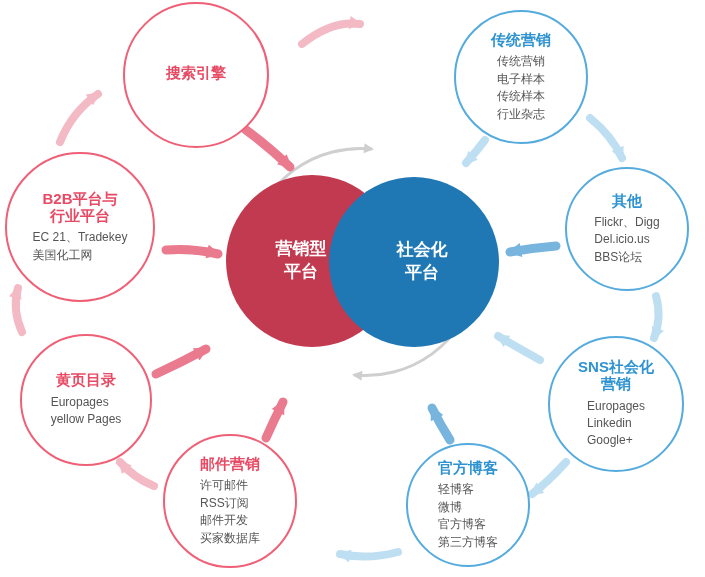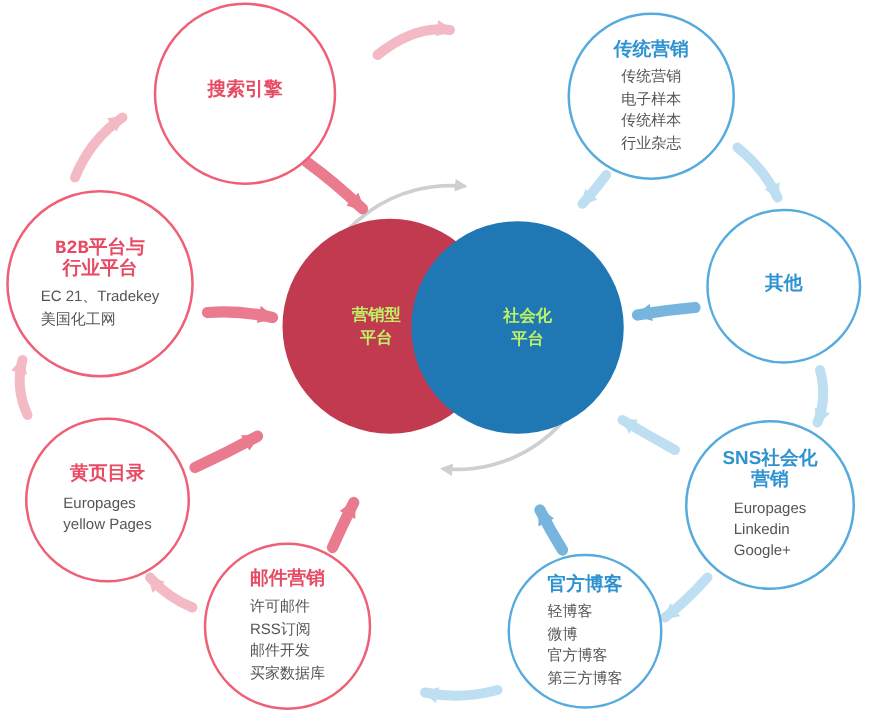--- a/index.html
+++ b/index.html
@@ -17,35 +17,35 @@
   .fill-lightblue {fill:var(--arrow_lightblue);}
   .fill-blue      {fill:var(--arrow_blue);}
   .fill-gray      {fill:var(--arrow_gray);}
 
   .node {position:absolute; border-radius:50%; background:#fff; z-index:2;
     display:flex; flex-direction:column; align-items:center; justify-content:center;
     text-align:center; box-sizing:border-box;}
   .node.red  {border:2px solid var(--red_border);}
   .node.blue {border:2px solid var(--blue_border);}
   .node-title {font-weight:bold; font-size:15px; line-height:1.15; white-space:pre-line; margin-bottom:5px;}
-  .node.red  .node-title {color:var(--red_accent);font-family:Liberation Mono, monospace;}
+  .node.red  .node-title {color:var(--red_accent);}
   .node.blue .node-title {color:var(--blue_accent);}
   .node-items {font-size:12px; color:#555; line-height:1.45; text-align:left;}
 
   .node-search      {left:123px; top:2px;   width:146px; height:146px;}
   .node-traditional {left:454px; top:10px;  width:134px; height:134px;}
   .node-b2b         {left:5px;   top:152px; width:150px; height:150px;}
   .node-other       {left:565px; top:167px; width:124px; height:124px;}
   .node-yellow      {left:20px;  top:334px; width:132px; height:132px;}
   .node-sns         {left:548px; top:336px; width:136px; height:136px;}
   .node-email       {left:163px; top:434px; width:134px; height:134px;}
   .node-blog        {left:406px; top:443px; width:124px; height:124px;}
 
   .venn {position:absolute; border-radius:50%; display:flex; align-items:center; justify-content:center;
-    color:#bef264; font-weight:bold; font-size:13px; text-align:center; line-height:1.35;
+    color:#ffffff; font-weight:bold; font-size:17px; text-align:center; line-height:1.35;
     white-space:pre-line; box-sizing:border-box;}
   .venn-red  {left:226px; top:175px; width:172px; height:172px; background:var(--center_red);  z-index:3; padding-right:22px;}
   .venn-blue {left:329px; top:177px; width:170px; height:170px; background:var(--center_blue); z-index:4; padding-left:16px;}
 </style>
 </head>
 <body>
 
 <div class="stage">
 
   <svg class="arrows" width="705" height="577" viewBox="0 0 705 577">
@@ -107,20 +107,25 @@
     <div class="node-title">B2B平台与
 行业平台</div>
     <div class="node-items">
         <div>EC 21、Tradekey</div>
         <div>美国化工网</div>
       </div>
   </div>
 
   <div class="node blue node-other">
     <div class="node-title">其他</div>
+    <div class="node-items">
+        <div>Flickr、Digg</div>
+        <div>Del.icio.us</div>
+        <div>BBS论坛</div>
+      </div>
   </div>
 
   <div class="node red node-yellow">
     <div class="node-title">黄页目录</div>
     <div class="node-items">
         <div>Europages</div>
         <div>yellow Pages</div>
       </div>
   </div>
 

